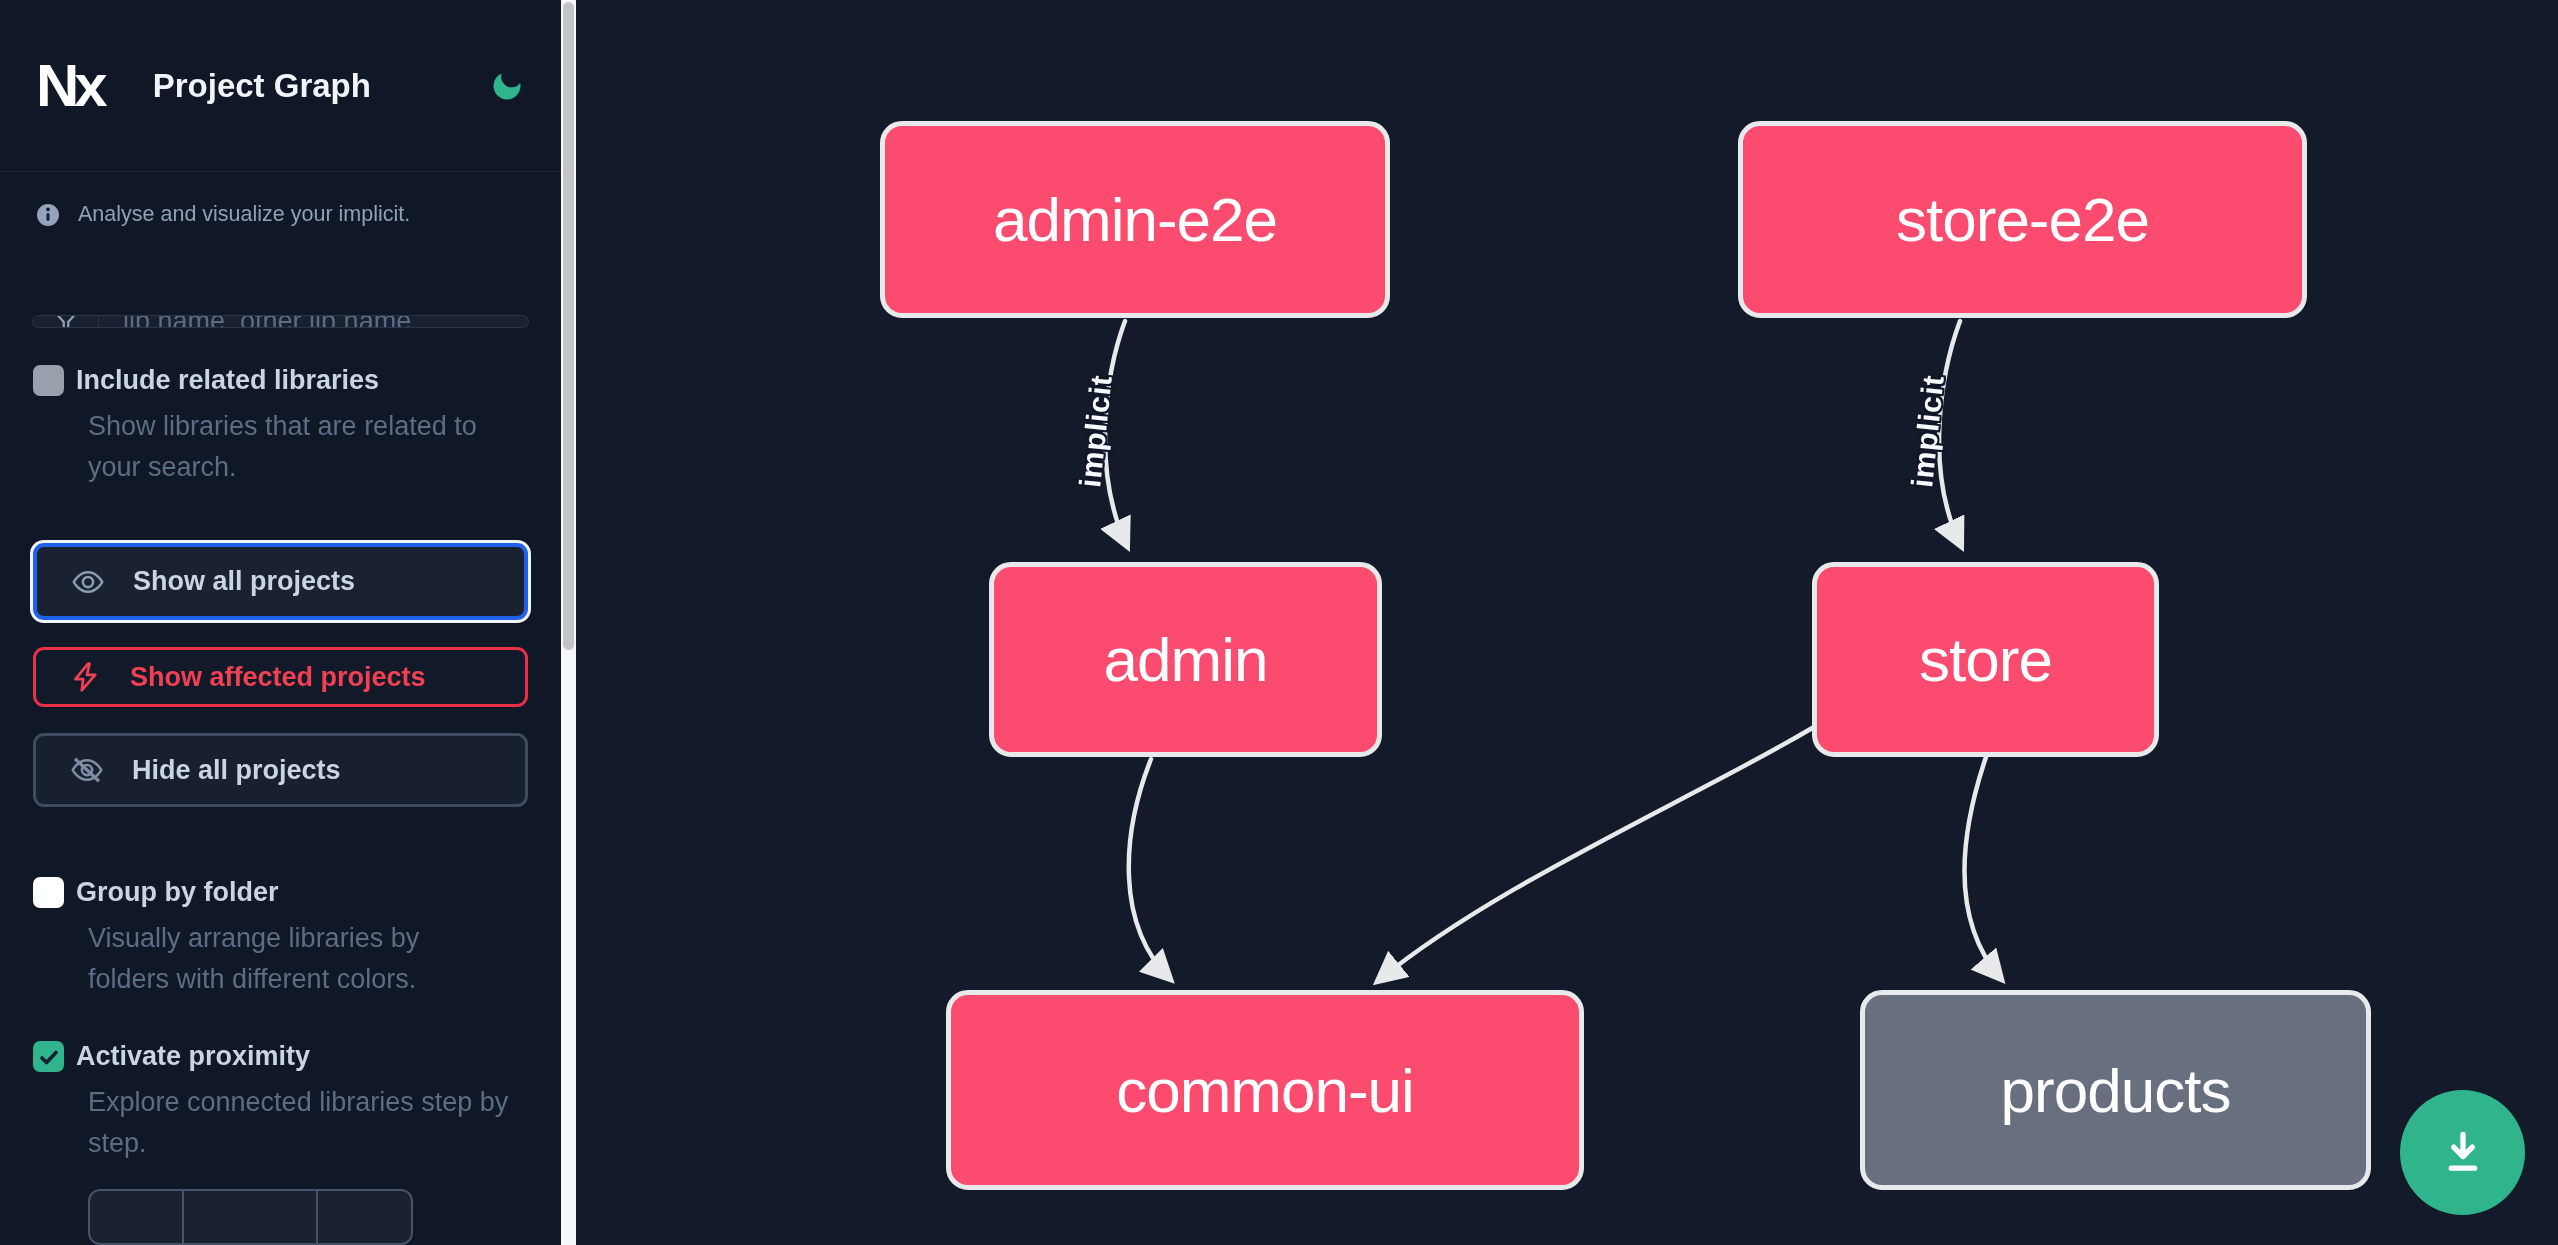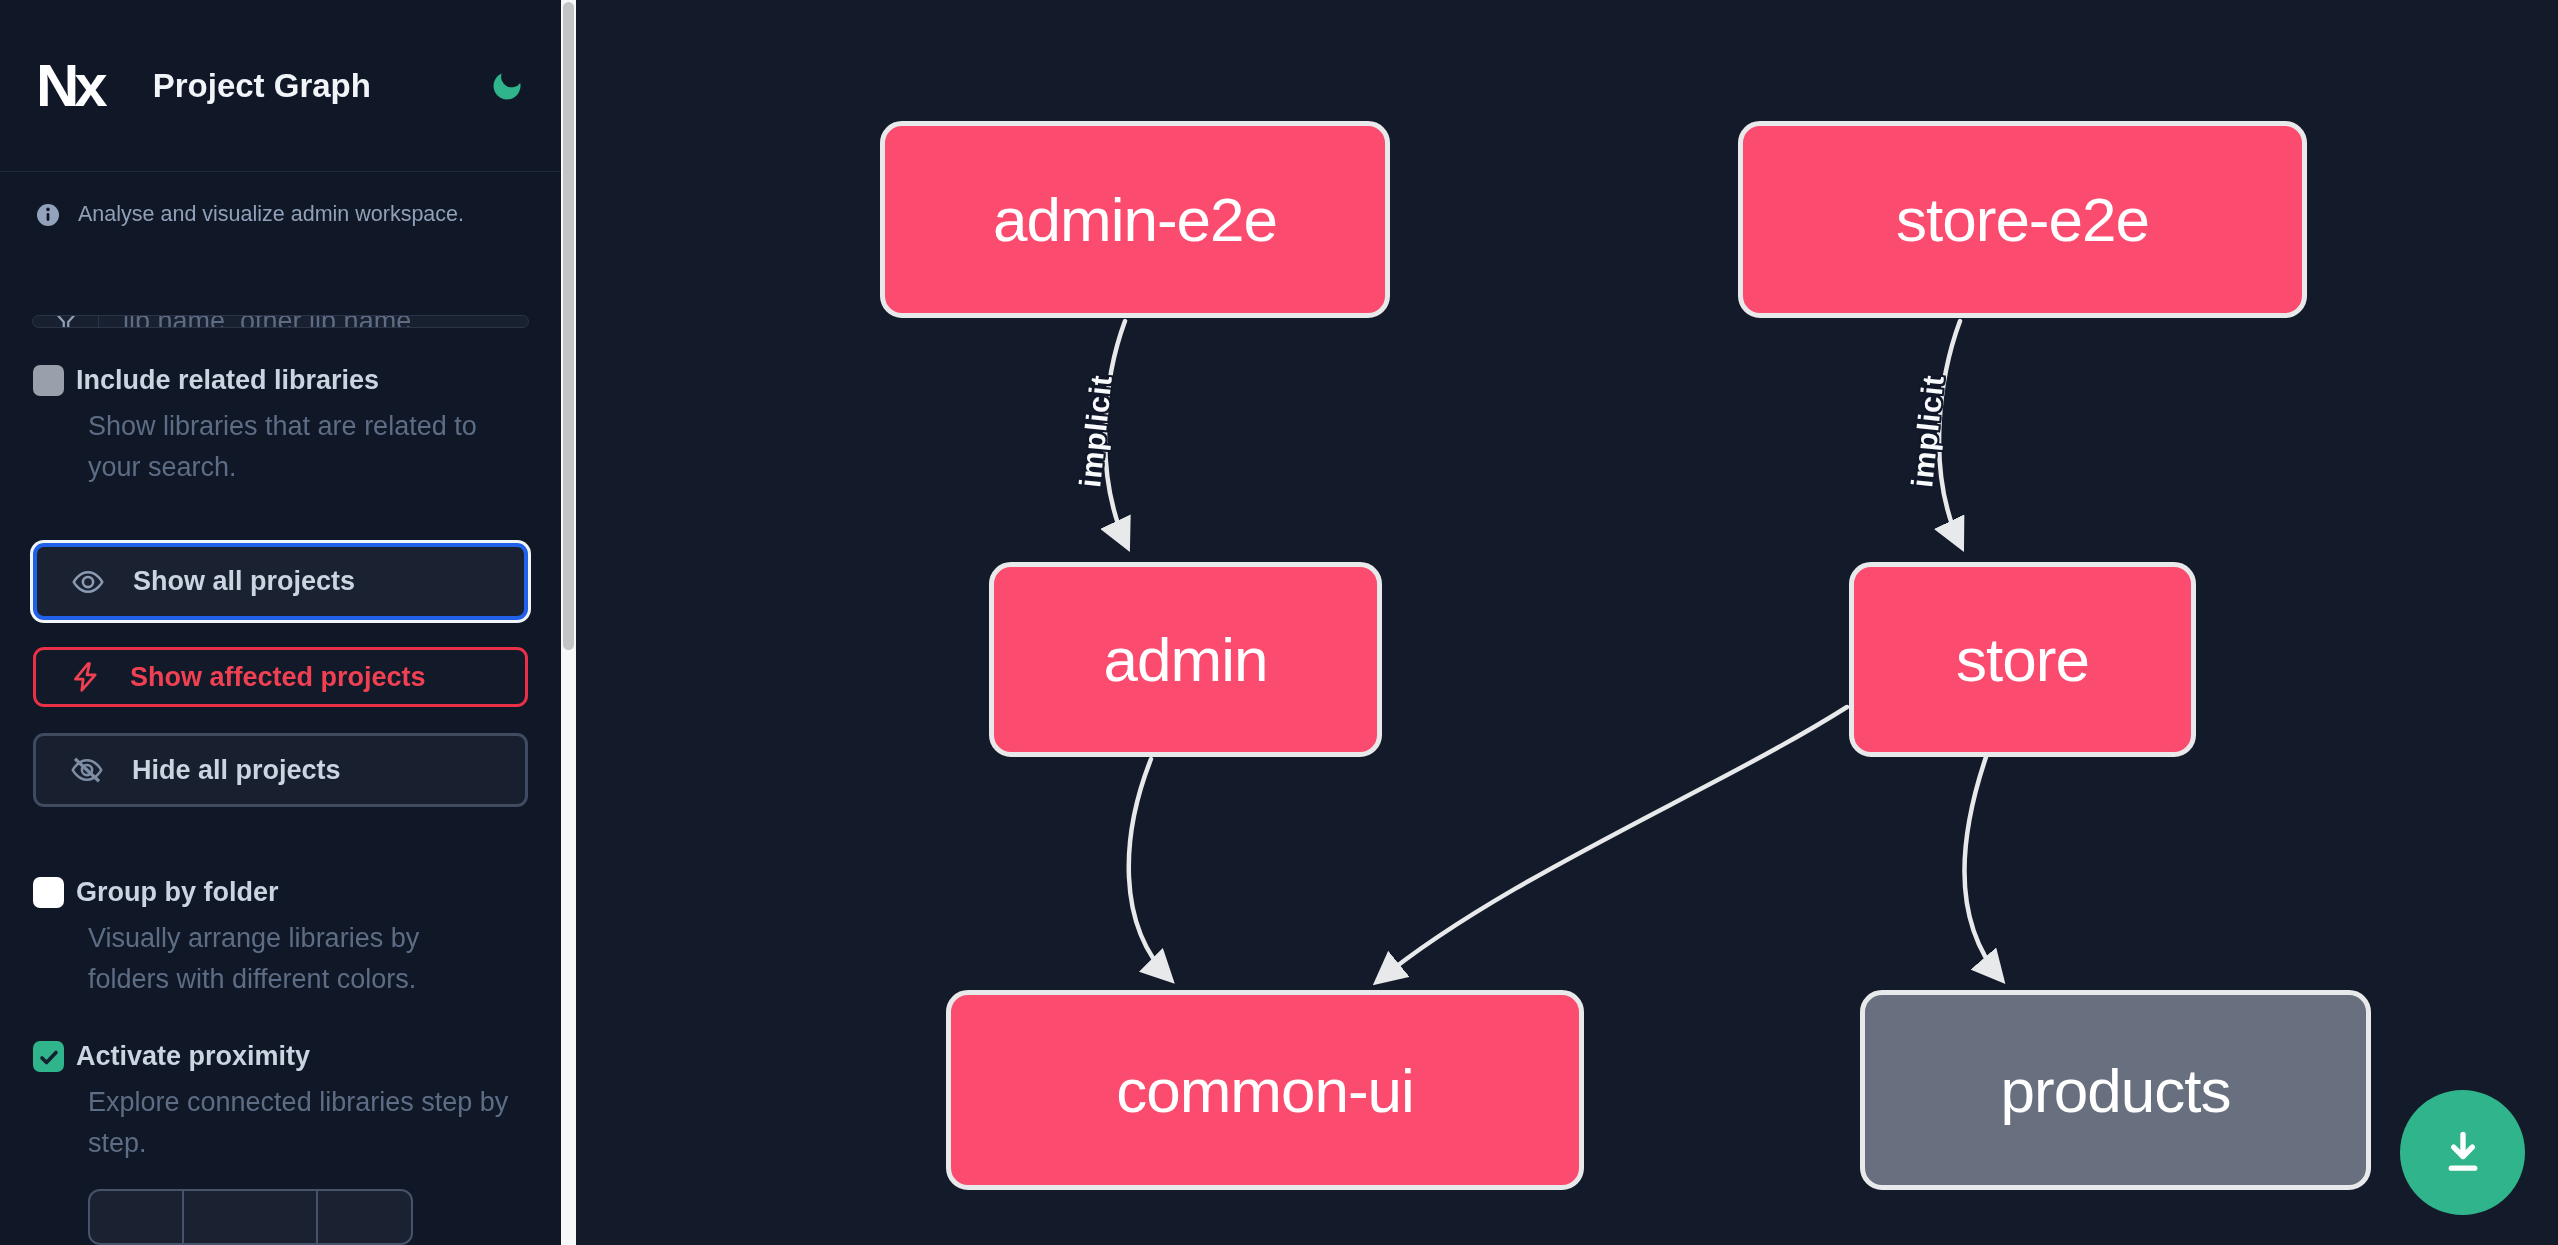--- a/index.html
+++ b/index.html
@@ -88,21 +88,21 @@
     </div>
 
     <div class="tagline-row">
       <span class="icon">
         <svg width="24" height="24" viewBox="0 0 24 24">
           <circle cx="12" cy="12" r="11" fill="#93a3bb"></circle>
           <rect x="10.6" y="10" width="2.8" height="8" rx="1.4" fill="#101726"></rect>
           <circle cx="12" cy="6.4" r="1.8" fill="#101726"></circle>
         </svg>
       </span>
-      <span class="tagline">Analyse and visualize admin workspace.</span>
+      <span class="tagline">Analyse and visualize your implicit.</span>
     </div>
 
     <div class="search">
       <span class="funnel-cell icon">
         <svg width="30" height="30" viewBox="0 0 24 24" fill="none" stroke="#8fa0b8" stroke-width="1.8" stroke-linejoin="round">
           <path d="M4 5h16l-6.2 7v5.2L10.2 19v-7L4 5z"></path>
         </svg>
       </span>
       <input type="text" value="" placeholder="lib name, other lib name" style="">
     </div>
@@ -203,21 +203,21 @@
 
     <div class="node node-pink" style="left:304px;  top:121px; width:510px; height:197px;">
       <span>admin-e2e</span>
     </div>
     <div class="node node-pink" style="left:1162px; top:121px; width:569px; height:197px;">
       <span>store-e2e</span>
     </div>
     <div class="node node-pink" style="left:413px;  top:562px; width:393px; height:195px;">
       <span>admin</span>
     </div>
-    <div class="node node-pink" style="left:1273px; top:562px; width:347px; height:195px;">
+    <div class="node node-pink" style="left:1236px; top:562px; width:347px; height:195px;">
       <span>store</span>
     </div>
     <div class="node node-pink" style="left:370px;  top:990px; width:638px; height:200px;">
       <span>common-ui</span>
     </div>
     <div class="node node-gray" style="left:1284px; top:990px; width:511px; height:200px;">
       <span>products</span>
     </div>
 
     <button class="fab">

